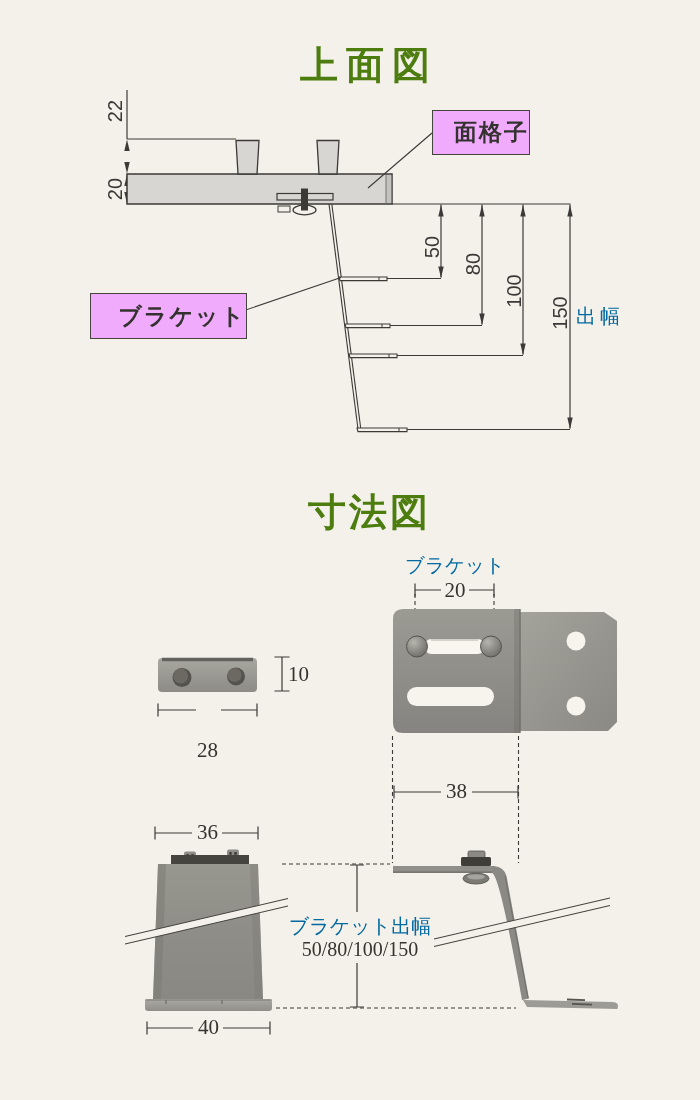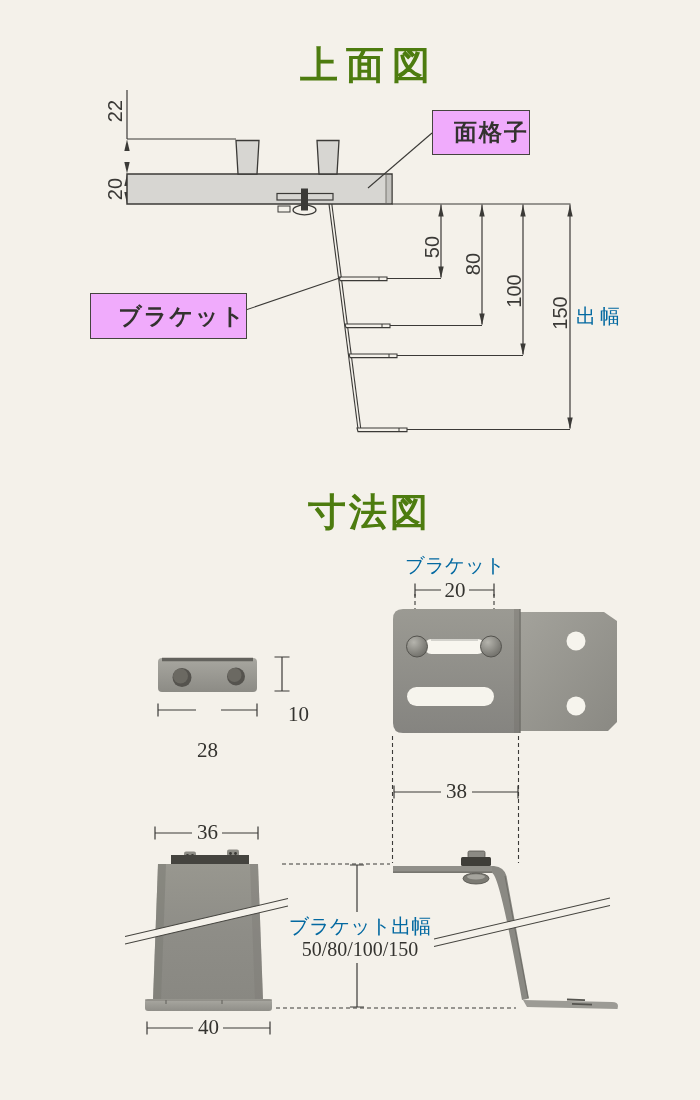--- a/index.html
+++ b/index.html
@@ -244,21 +244,21 @@
 <div class="t rot dimnum ctr" style="left:453px; top:254px; width:40px; height:20px;">80</div>
 <div class="t rot dimnum ctr" style="left:486px; top:281px; width:56px; height:20px;">100</div>
 <div class="t rot dimnum ctr" style="left:532px; top:303px; width:56px; height:20px;">150</div>
 <div class="t jp20" style="left:576px; top:306px; letter-spacing:4px;">出幅</div>
 
 <div class="t title" style="left:296px; top:493px; width:112px; letter-spacing:3px;margin-left:12px;">寸法図</div>
 
 <div class="t jp20 ctr" style="left:403px; top:556px; width:104px; font-size:19.5px;">ブラケット</div>
 <div class="t serif ctr" style="left:441px; top:580px; width:28px;">20</div>
 
-<div class="t serif" style="left:288px; top:704px;">10</div>
+<div class="t serif" style="left:288px; top:664px;">10</div>
 <div class="t serif ctr" style="left:193px; top:740px; width:29px;">28</div>
 <div class="t serif ctr" style="left:442px; top:781px; width:29px;">38</div>
 <div class="t serif ctr" style="left:192px; top:822px; width:31px;">36</div>
 <div class="t serif ctr" style="left:193px; top:1017px; width:31px;">40</div>
 
 <div class="t jp20 ctr" style="left:288px; top:916px; width:144px;">ブラケット出幅</div>
 <div class="t serif ctr" style="left:288px; top:939px; width:144px; font-size:20px;">50/80/100/150</div>
 
 </div>
 

